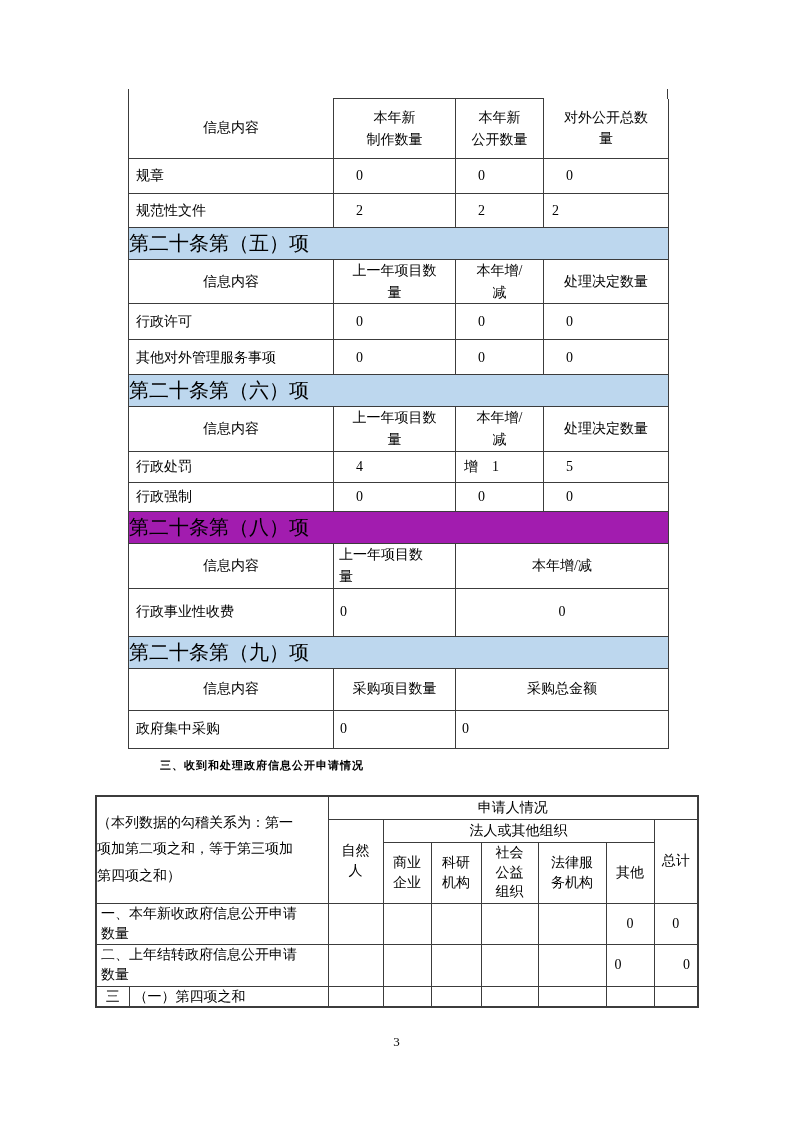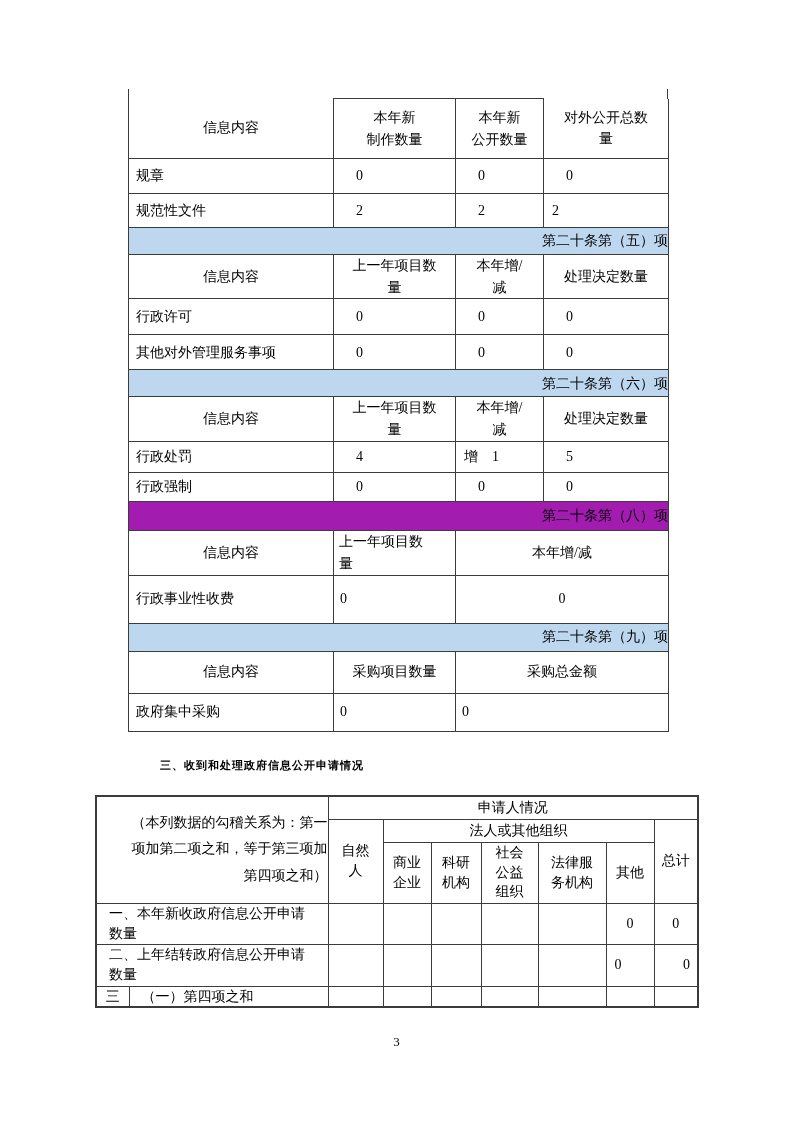--- a/index.html
+++ b/index.html
@@ -14,33 +14,33 @@
   .tick-l{left:0;} .tick-r{left:539px;}
   .t1{width:540px;margin-top:9px;}
   .t1 col.c1{width:205px;} .t1 col.c2{width:122px;} .t1 col.c3{width:88px;} .t1 col.c4{width:125px;}
   .no-top{border-top:none;}
   .hdr{text-align:center;line-height:1.55;}
   .hdr-left{text-align:left;padding-left:5px;line-height:1.55;}
   .lbl{text-align:left;padding-left:7px;}
   .val{text-align:left;padding-left:22px;}
   .p8{padding-left:8px;} .p6{padding-left:6px;}
   .ctr{text-align:center;padding-left:0;}
-  .banner-cell{text-align:right;font-size:14px;margin-left:40px;}
+  .banner-cell{text-align:left;font-size:20px;margin-left:40px;}
   
   .sec-heading{position:absolute;left:160px;top:758px;font-size:11px;font-weight:bold;
                font-family:"Liberation Sans","DejaVu Sans",sans-serif;letter-spacing:1px;}
   
   .t2-wrap{position:absolute;left:95px;top:795px;}
   .t2{width:602px;border:2px solid #3c3c3c;}
   .t2 col.d1{width:33px;} .t2 col.d2{width:199px;}
   .t2 col.e1{width:55px;} .t2 col.e2{width:48px;} .t2 col.e3{width:50px;}
   .t2 col.e4{width:57px;} .t2 col.e5{width:68px;} .t2 col.e6{width:48px;} .t2 col.e7{width:44px;}
-  .t2 .note{text-align:right;line-height:1.9;padding-left:12px;}
+  .t2 .note{text-align:left;line-height:1.9;}
   .t2 .h{text-align:center;line-height:1.42;}
-  .t2 .rowlbl{text-align:left;padding-left:12px;line-height:1.4;}
+  .t2 .rowlbl{text-align:left;padding-left:4px;line-height:1.4;}
   .t2 .v-c{text-align:center;}
   .t2 .v-l{text-align:left;padding-left:8px;}
   .t2 .v-r{text-align:right;padding-right:7px;}
   
   .page-number{position:absolute;left:0;right:0;top:1034px;text-align:center;font-size:13px;}
 </style>
 </head>
 <body>
 
 <div class="page">

